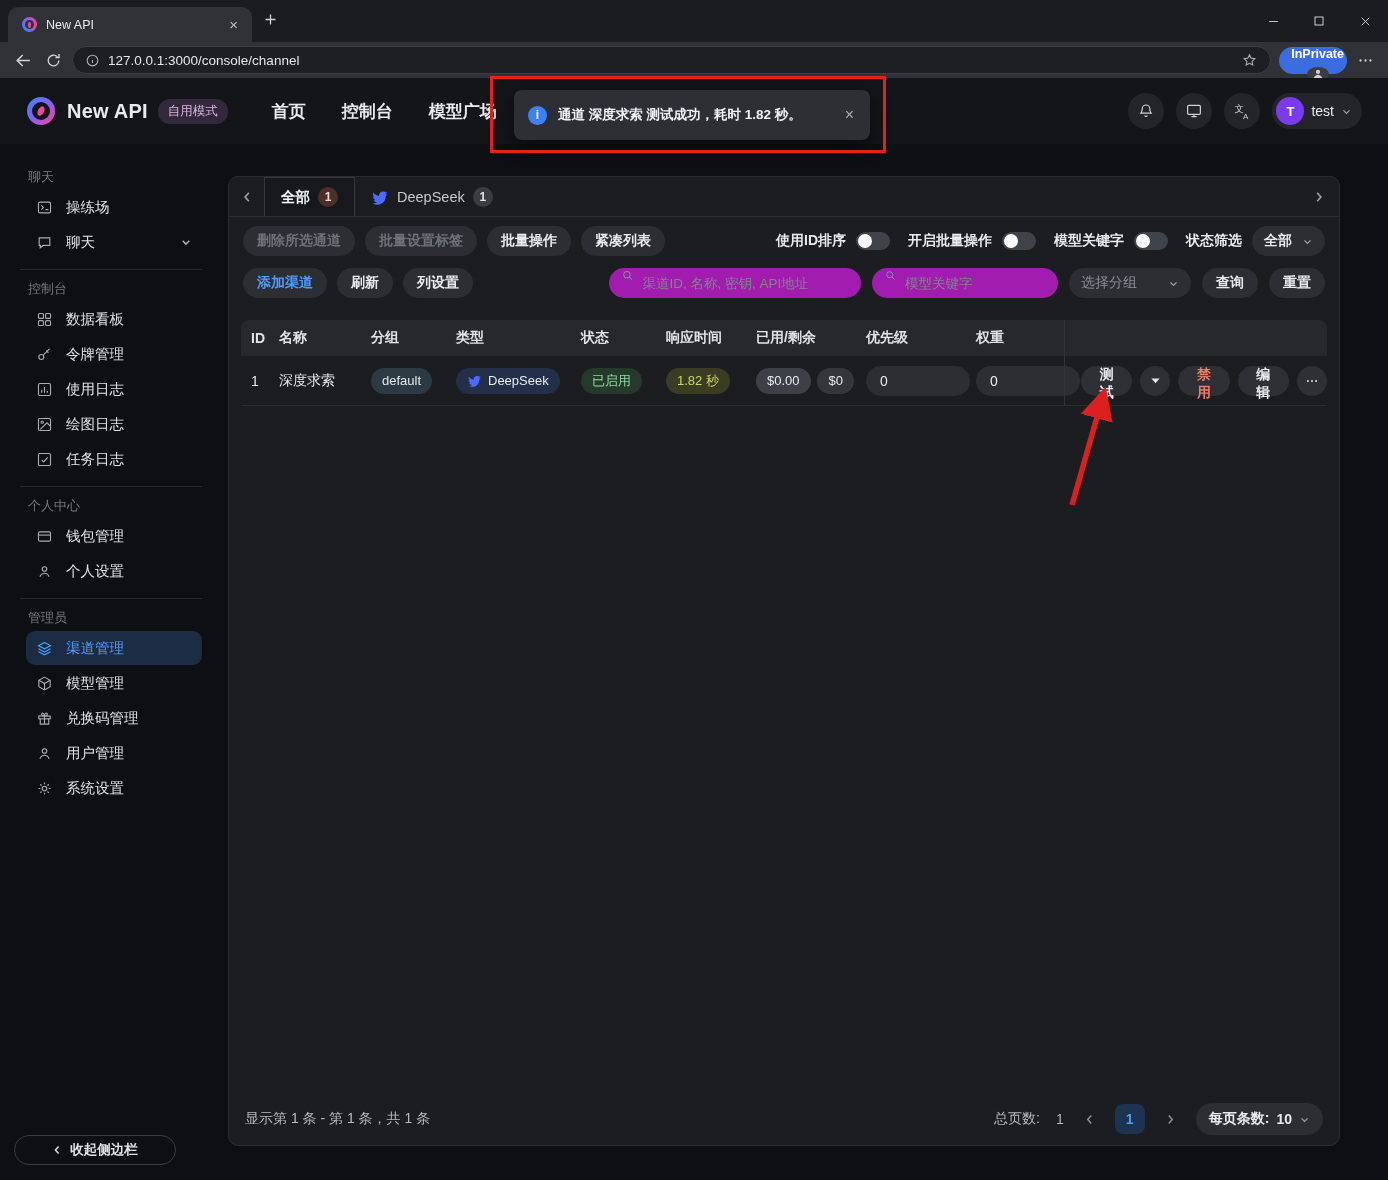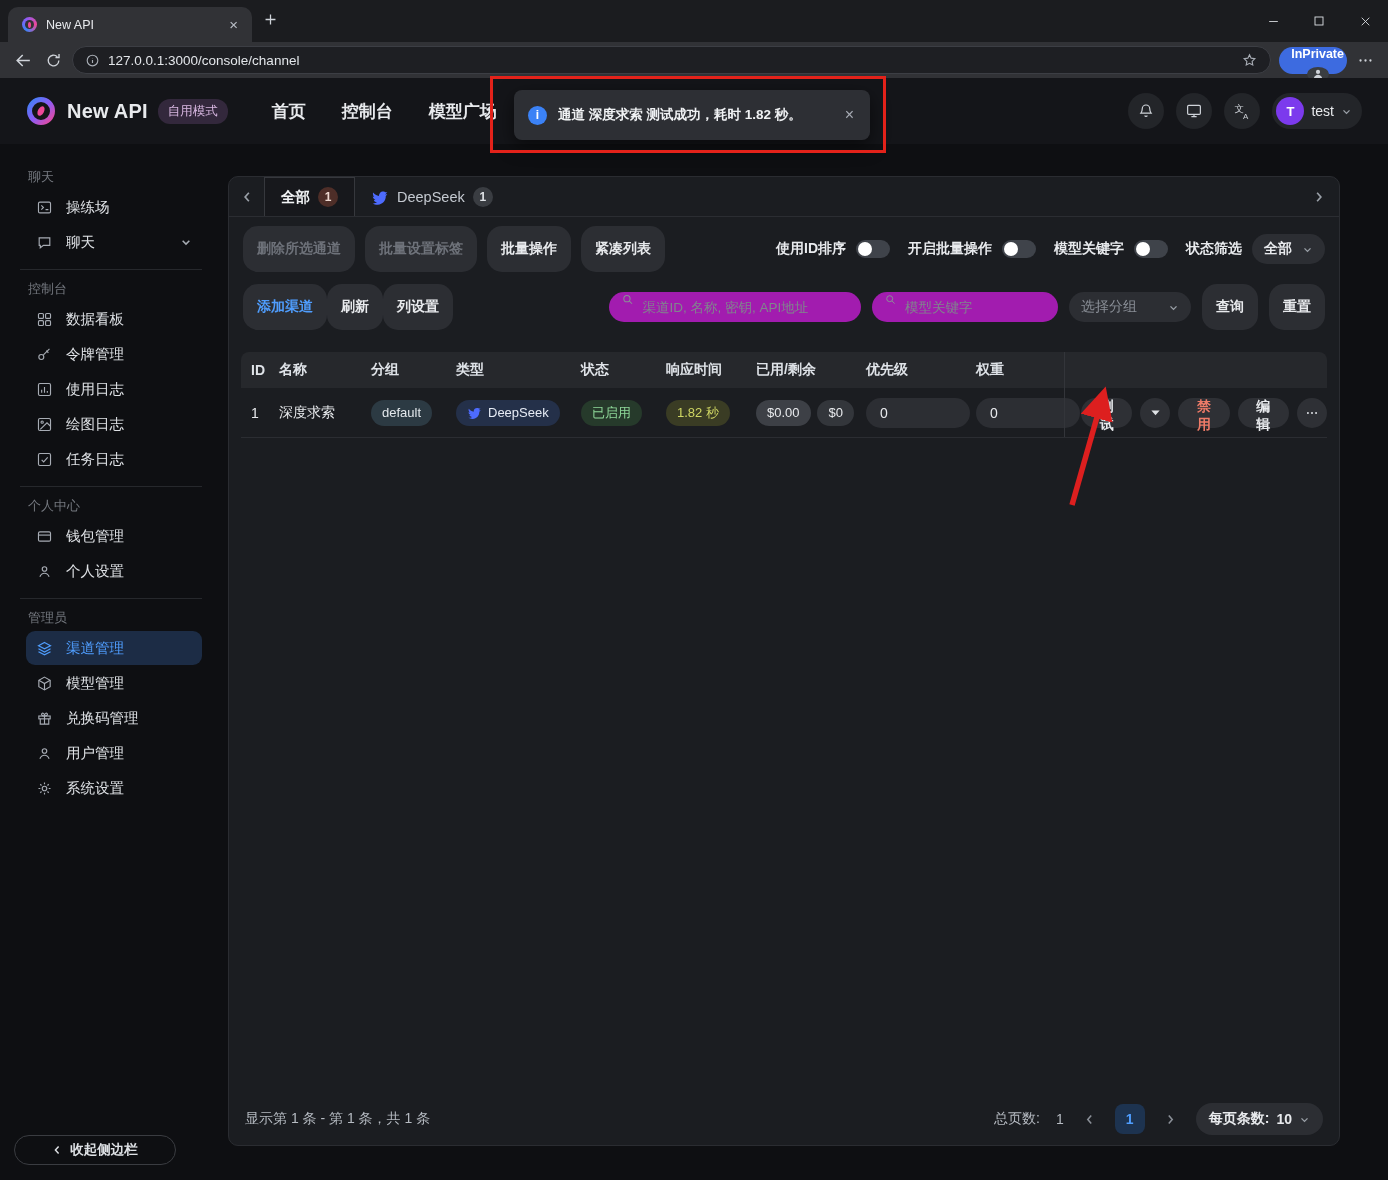--- a/index.html
+++ b/index.html
@@ -93,34 +93,34 @@
   .tab-chev { width:35px; display:flex; align-items:center; justify-content:center; color:#9aa0a8; }
   .tab { display:flex; align-items:center; gap:8px; padding:0 16px; font-size:14.5px; color:#c4c9d0; cursor:pointer; }
   .tab.active { background:#17181c; border:1px solid #36383d; border-bottom:none; font-weight:bold; color:#f2f4f6; }
   .tab-badge { min-width:20px; height:20px; border-radius:10px; display:flex; align-items:center;
     justify-content:center; font-size:12px; font-weight:bold; padding:0 6px; }
   .badge-red { background:#4e2e28; color:#eed9d1; }
   .badge-gray { background:#3a3d42; color:#dfe2e6; }
   .tab-chev-right { margin-left:auto; width:40px; display:flex; align-items:center; justify-content:center; color:#9aa0a8; }
 
   .batch-bar { display:flex; align-items:center; gap:10px; padding:9px 14px 8px; flex:none; }
-  .pbtn { height:46px; border-radius:15px; background:#2c2e33; border:none; padding:0 14px;
+  .pbtn { height:30px; border-radius:15px; background:#2c2e33; border:none; padding:0 14px;
     font-size:14px; font-weight:bold; color:#e8eaed; font-family:inherit; display:inline-flex; align-items:center; gap:7px; cursor:pointer; }
   .pbtn.disabled { color:#6e727a; }
   .pbtn.blue { color:#4f9dfd; }
   .batch-right { margin-left:auto; display:flex; align-items:center; gap:10px; }
   .tg-label { font-size:14px; font-weight:bold; color:#e8eaed; margin-left:8px; }
   .toggle { width:34px; height:18px; border-radius:10px; background:#3f434a; position:relative; cursor:pointer; flex:none; }
   .toggle::after { content:""; position:absolute; left:2px; top:2px; width:14px; height:14px; border-radius:50%; background:#fff; }
   .select-pill { height:30px; border-radius:15px; background:#2c2e33; display:flex; align-items:center;
     gap:10px; padding:0 12px; font-size:14px; font-weight:bold; color:#e8eaed; cursor:pointer; }
   .select-pill .muted { color:#8a8f97; font-weight:normal; }
   .chev-ic { color:#9aa0a8; }
 
-  .action-bar { display:flex; align-items:center; padding:4px 14px 12px; flex:none; }
+  .action-bar { display:flex; align-items:center; gap:10px; padding:4px 14px 12px; flex:none; }
   .action-right { margin-left:auto; display:flex; align-items:center; gap:11px; }
   .search-pill { height:30px; border-radius:15px; background:#a21caf; display:flex; 
     gap:8px; padding:0 12px; }
   .search-pill input { background:transparent; border:none; outline:none; color:#e8eaed; font-size:13.5px;
     width:100%; font-family:"Liberation Sans",sans-serif; }
   .search-pill input::placeholder { color:#80858d; }
   .sp1 { width:252px; } .sp2 { width:186px; }
 
   .table { margin:10px 12px 0; flex:none; }
   .thead { display:flex; align-items:center; height:36px; background:#26282c; border-radius:8px 8px 0 0;

